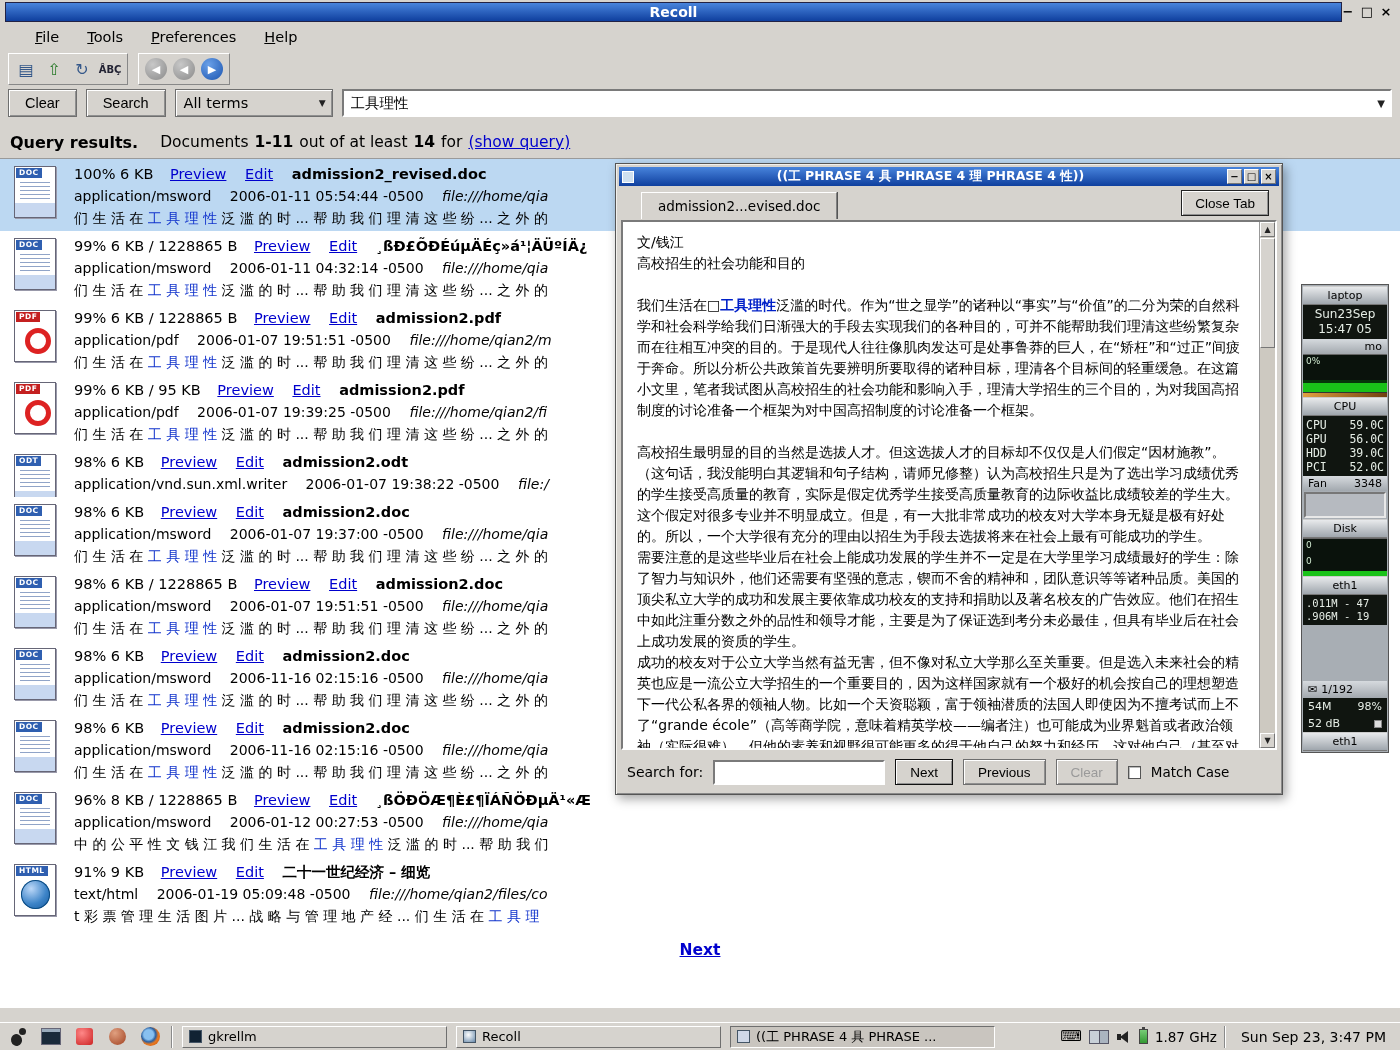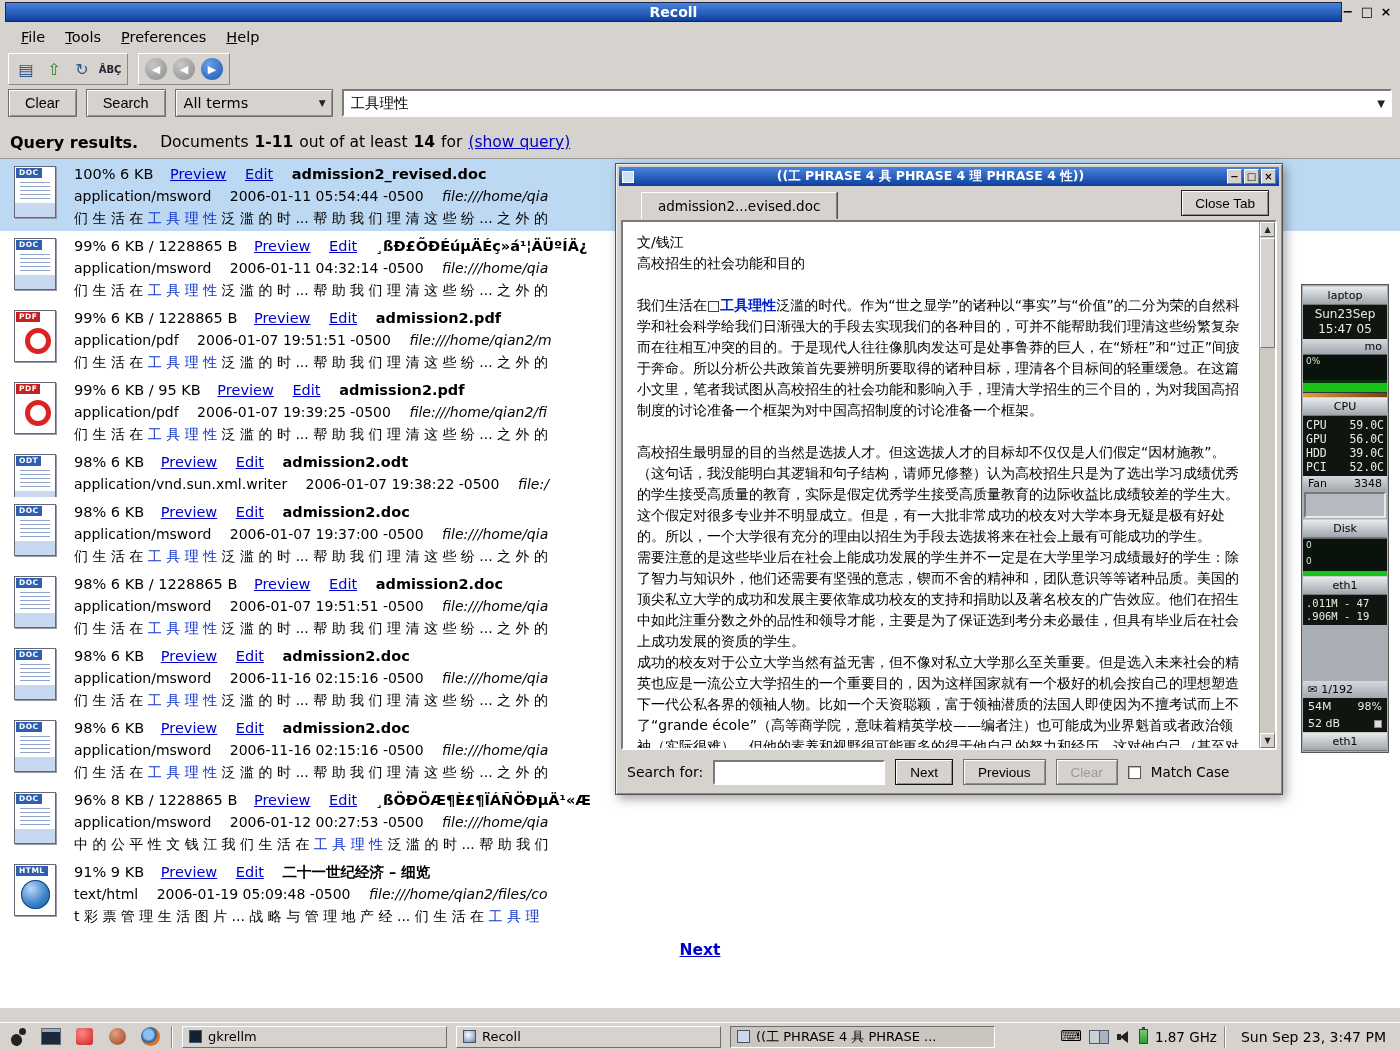--- a/index.html
+++ b/index.html
@@ -5,21 +5,21 @@
 * { box-sizing: border-box; }
 html,body{margin:0;padding:0;}
 body{width:1400px;height:1050px;position:relative;background:#d6d3ce;font-family:"DejaVu Sans","Liberation Sans",sans-serif;color:#000;overflow:hidden;}
 a{color:#0000cd;text-decoration:underline;cursor:pointer;}
 
 
 .titlebar{position:absolute;top:2px;left:5px;right:58px;height:20px;background:linear-gradient(180deg,#4884dc,#0f3f9e);display:flex;align-items:center;justify-content:center;border:1px solid #224;}
 .titlebar .title{color:#fff;font-weight:bold;font-size:14px;}
 .win-controls{position:absolute;top:4px;right:6px;display:flex;gap:3px;}
 .wc{width:16px;height:16px;text-align:center;line-height:15px;font-size:13px;font-weight:bold;color:#000;}
-.menubar{position:absolute;top:24px;left:6px;right:4px;height:26px;display:flex;align-items:center;padding-left:6px;gap:2px;font-size:14.5px;}
+.menubar{position:absolute;top:24px;left:20px;right:4px;height:26px;display:flex;align-items:center;padding-left:6px;gap:10px;font-size:14.5px;}
 .menu-item{padding:2px 9px;}
 .menu-item::first-letter{text-decoration:underline;}
 .toolbar{position:absolute;top:52px;left:4px;right:4px;height:34px;display:flex;align-items:center;gap:10px;padding-left:4px;}
 .tb-group{display:flex;align-items:center;gap:2px;border:1px solid;border-color:#fff #888 #888 #fff;padding:2px 4px;height:32px;background:#d6d3ce;}
 .tbtn{width:26px;height:26px;display:flex;align-items:center;justify-content:center;font-size:16px;color:#35588a;}
 .tbtn.green{color:#2a7a2a;}
 .tbtn.abc{font-size:10px;font-weight:bold;color:#223;}
 .navbtn{width:22px;height:22px;border-radius:50%;display:flex;align-items:center;justify-content:center;color:#fff;font-size:11px;margin:0 2px;}
 .navbtn.disabled{background:radial-gradient(circle at 35% 30%,#c8c8c8,#8a8a8a);}
 .navbtn.enabled{background:radial-gradient(circle at 35% 30%,#6aa0e8,#1c55b0);}

